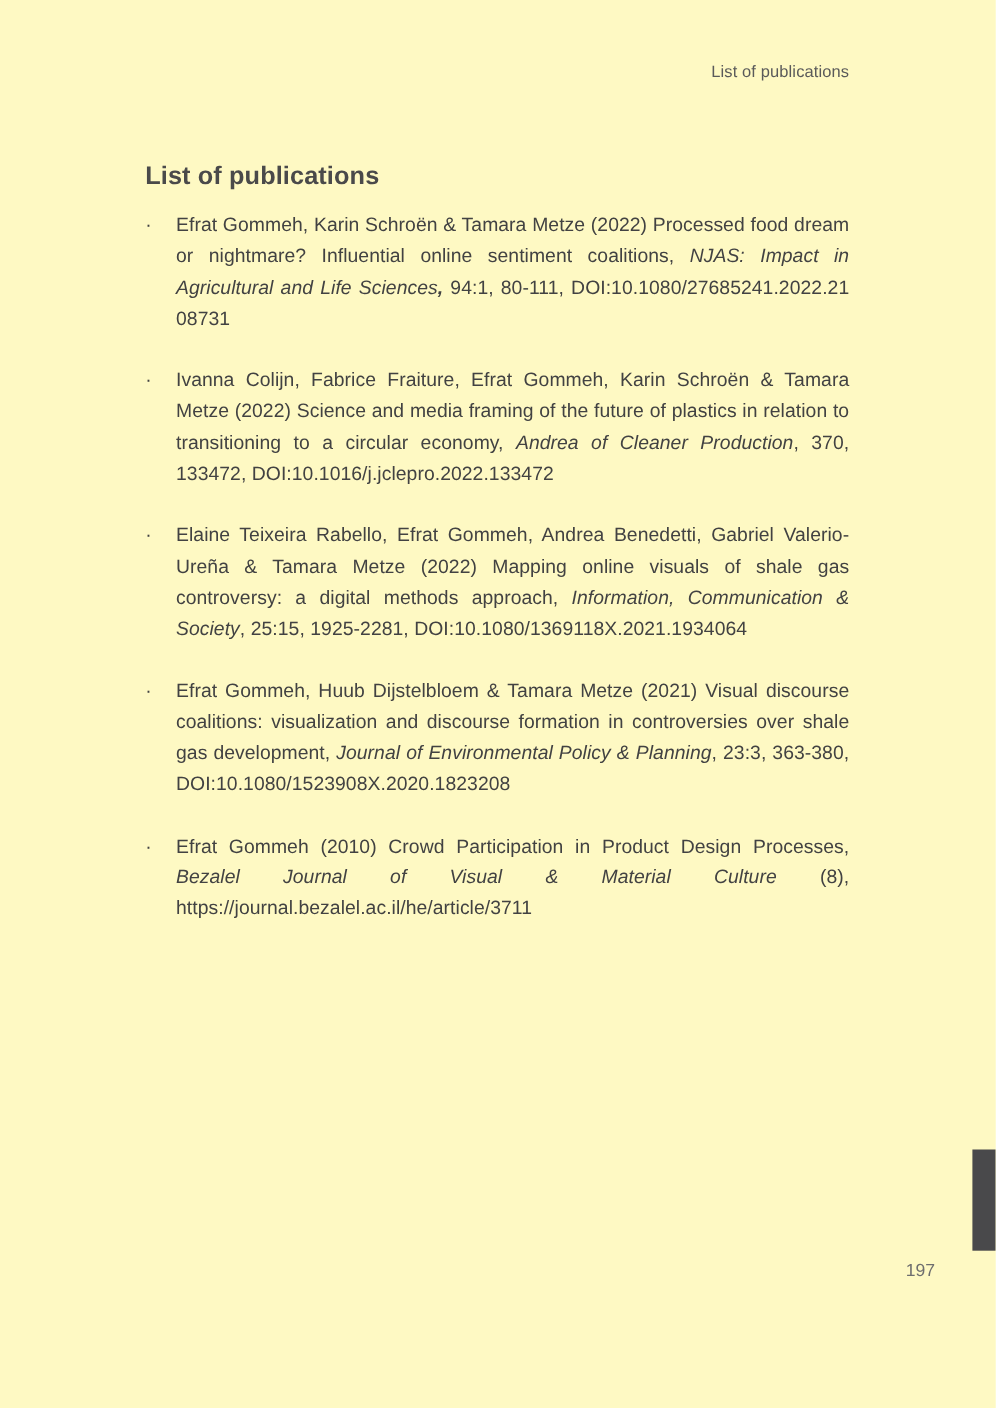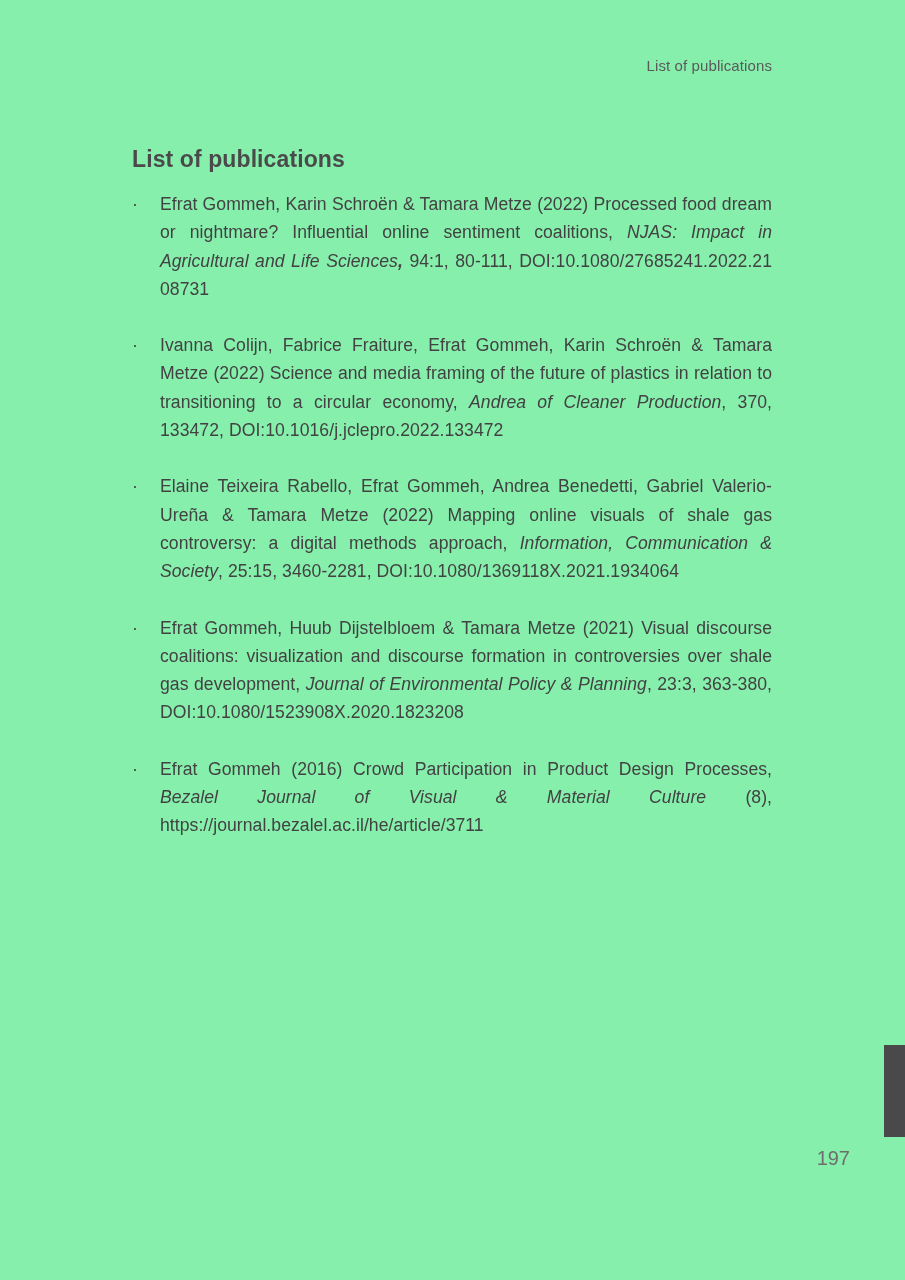--- a/index.html
+++ b/index.html
@@ -6,21 +6,21 @@
   body {
     width: 905px; height: 1280px;
     background: #ffffff;
     font-family: "Liberation Sans", sans-serif;
     color: #424242;
     position: relative;
     overflow: hidden;
   }
   .page {
     position: absolute; inset: 0;
-    background: #86efac;
+    background: #fef9c3;
   }
   .running-header {
     position: absolute;
     top: 57px; right: 133px;
     font-size: 15px;
     color: #5a5a5a;
     letter-spacing: 0.1px;
   }
   .page-title {
     position: absolute;
@@ -57,21 +57,21 @@
   .seg-bold-italic { font-style: italic; font-weight: bold; }
   .side-tab {
     position: absolute;
     right: 0; top: 1045px;
     width: 21px; height: 92px;
     background: #49494b;
   }
   .page-number {
     position: absolute;
     top: 1147px; right: 55px;
-    font-size: 20px;
+    font-size: 16px;
     color: #6e6e6e;
   }
 </style>
 </head>
 <body>
 
 <div class="page">
 
   <div class="running-header">List of publications</div>
 
@@ -84,31 +84,31 @@
       <span>Efrat Gommeh, Karin Schroën &amp; Tamara Metze (2022) Processed food dream or nightmare? Influential online sentiment coalitions, </span><span class="seg-italic">NJAS: Impact in Agricultural and Life Sciences</span><span class="seg-bold-italic">,</span><span> 94:1, 80-111, DOI:10.1080/27685241.2022.21​08731</span>
     </li>
 
     <li class="pub-item">
       <span class="bullet">·</span>
       <span>Ivanna Colijn, Fabrice Fraiture, Efrat Gommeh, Karin Schroën &amp; Tamara Metze (2022) Science and media framing of the future of plastics in relation to transitioning to a circular economy, </span><span class="seg-italic">Andrea of Cleaner Production</span><span>, 370, 133472, DOI:10.1016/j.jclepro.2022.133472</span>
     </li>
 
     <li class="pub-item">
       <span class="bullet">·</span>
-      <span>Elaine Teixeira Rabello, Efrat Gommeh, Andrea Benedetti, Gabriel Valerio-Ureña &amp; Tamara Metze (2022) Mapping online visuals of shale gas controversy: a digital methods approach, </span><span class="seg-italic">Information, Communication &amp; Society</span><span>, 25:15, 3460-2281, DOI:10.1080/1369118X.2021.1934064</span>
+      <span>Elaine Teixeira Rabello, Efrat Gommeh, Andrea Benedetti, Gabriel Valerio-Ureña &amp; Tamara Metze (2022) Mapping online visuals of shale gas controversy: a digital methods approach, </span><span class="seg-italic">Information, Communication &amp; Society</span><span>, 25:15, 1925-2281, DOI:10.1080/1369118X.2021.1934064</span>
     </li>
 
     <li class="pub-item">
       <span class="bullet">·</span>
       <span>Efrat Gommeh, Huub Dijstelbloem &amp; Tamara Metze (2021) Visual discourse coalitions: visualization and discourse formation in controversies over shale gas development, </span><span class="seg-italic">Journal of Environmental Policy &amp; Planning</span><span>, 23:3, 363-380, DOI:10.1080/1523908X.2020.1823208</span>
     </li>
 
     <li class="pub-item">
       <span class="bullet">·</span>
-      <span>Efrat Gommeh (2016) Crowd Participation in Product Design Processes, </span><span class="seg-italic">Bezalel Journal of Visual &amp; Material Culture</span><span> (8), https://journal.bezalel.ac.il/he/article/3711</span>
+      <span>Efrat Gommeh (2010) Crowd Participation in Product Design Processes, </span><span class="seg-italic">Bezalel Journal of Visual &amp; Material Culture</span><span> (8), https://journal.bezalel.ac.il/he/article/3711</span>
     </li>
 
   </ul>
 
   <div class="side-tab"></div>
 
   <div class="page-number">197</div>
 
 </div>
 

